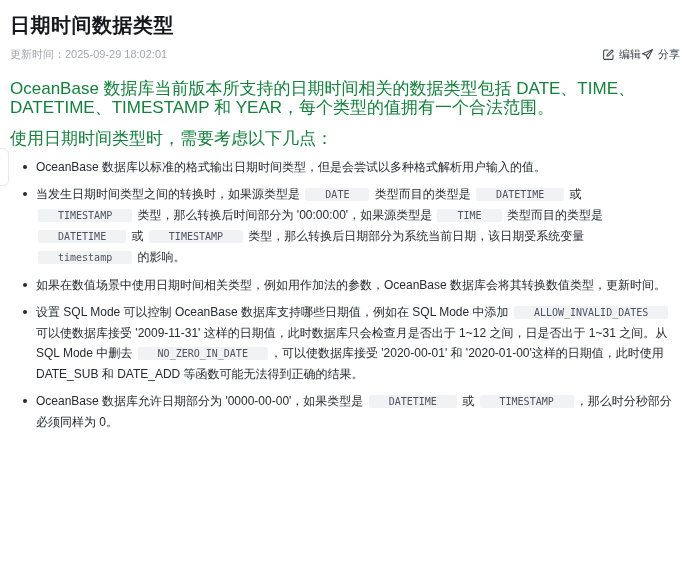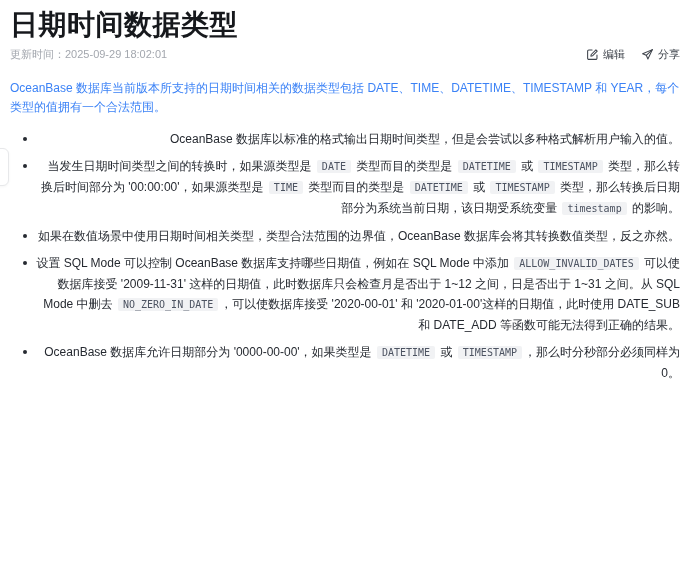--- a/index.html
+++ b/index.html
@@ -5,53 +5,53 @@
   * { margin: 0; padding: 0; box-sizing: border-box; }
   html, body { background: #ffffff; }
   body {
     width: 690px; height: 562px; overflow: hidden; position: relative;
     font-family: "Liberation Sans", "DejaVu Sans", sans-serif;
     color: #23272e;
   }
   .page { padding: 12px 10px 0 10px; }
 
   h1.doc-title {
-    font-size: 28px; font-weight: 700; color: #16181c;
+    font-size: 20px; font-weight: 700; color: #16181c;
     line-height: 26px; margin-bottom: 9px; letter-spacing: 0.5px;
   }
 
   .meta-row {
     display: flex; justify-content: space-between; align-items: center;
     margin-bottom: 17px;
   }
   .meta { font-size: 11px; color: #a3a7ae; }
-  .actions { display: flex; align-items: center; gap: 16px; }
+  .actions { display: flex; align-items: center; }
   .action {
     display: inline-flex; align-items: center; gap: 4px;
     font-size: 11px; color: #3f444c; cursor: pointer;
   }
   .action svg { display: block; }
 
-  p.para { font-size: 12px; line-height: 19px; color: #3b82f6; margin-bottom: 12px; }
+  p.para { font-size: 17px; line-height: 19px; color: #15803d; margin-bottom: 12px; }
   p.lead { margin-bottom: 9px; }
 
   ul.bullets { list-style: none; margin: 0 0 13px 0; }
   ul.bullets li {
     position: relative; padding-left: 26px; margin-bottom: 7px;
-    font-size: 12px; line-height: 20px; color: #262a31; text-align: right;
+    font-size: 12px; line-height: 20px; color: #262a31;
   }
   ul.bullets li::before {
     content: ""; position: absolute; left: 13px; top: 8px;
     width: 4px; height: 4px; border-radius: 50%; background: #262a31;
   }
 
   code.icode {
     font-family: "DejaVu Sans Mono", "Liberation Mono", monospace;
     font-size: 10px; color: #4c5361; background: #f1f2f4;
-    border-radius: 2px; padding: 1px 5px; margin: 0 2px; white-space: nowrap;
+    border-radius: 2px; padding: 1px 20px; margin: 0 2px; white-space: nowrap;
   }
 
   .side-widget {
     position: absolute; left: -11px; top: 148px; width: 20px; height: 38px;
     background: #fff; border: 1px solid #e7e8ea; border-radius: 6px;
     box-shadow: 0 1px 3px rgba(0,0,0,0.04);
   }
 </style>
 </head>
 <body>
@@ -79,24 +79,25 @@
               <path d="M6.5 9l7.5-7"></path>
             </svg>
           </span>
         <span>分享</span>
       </span>
     </div>
   </div>
 
   <p class="para">OceanBase 数据库当前版本所支持的日期时间相关的数据类型包括 DATE、TIME、DATETIME、TIMESTAMP 和 YEAR，每个类型的值拥有一个合法范围。</p>
 
+  <p class="para lead">使用日期时间类型时，需要考虑以下几点：</p>
 
   <ul class="bullets" id="bullet-list">
       <li>OceanBase 数据库以标准的格式输出日期时间类型，但是会尝试以多种格式解析用户输入的值。</li>
       <li>当发生日期时间类型之间的转换时，如果源类型是 <code class="icode">DATE</code> 类型而目的类型是 <code class="icode">DATETIME</code> 或 <code class="icode">TIMESTAMP</code> 类型，那么转换后时间部分为 '00:00:00'，如果源类型是 <code class="icode">TIME</code> 类型而目的类型是 <code class="icode">DATETIME</code> 或 <code class="icode">TIMESTAMP</code> 类型，那么转换后日期部分为系统当前日期，该日期受系统变量 <code class="icode">timestamp</code> 的影响。</li>
-      <li>如果在数值场景中使用日期时间相关类型，类型合法范围的边界值，OceanBase 数据库会将其转换数值类型，反之亦然。</li>
+      <li>如果在数值场景中使用日期时间相关类型，例如用作加法的参数，OceanBase 数据库会将其转换数值类型，更新时间。</li>
       <li>设置 SQL Mode 可以控制 OceanBase 数据库支持哪些日期值，例如在 SQL Mode 中添加 <code class="icode">ALLOW_INVALID_DATES</code> 可以使数据库接受 '2009-11-31' 这样的日期值，此时数据库只会检查月是否出于 1~12 之间，日是否出于 1~31 之间。从 SQL Mode 中删去 <code class="icode">NO_ZERO_IN_DATE</code>，可以使数据库接受 '2020-00-01' 和 '2020-01-00'这样的日期值，此时使用 DATE_SUB 和 DATE_ADD 等函数可能无法得到正确的结果。</li>
       <li>OceanBase 数据库允许日期部分为 '0000-00-00'，如果类型是 <code class="icode">DATETIME</code> 或 <code class="icode">TIMESTAMP</code>，那么时分秒部分必须同样为 0。</li>
     </ul>
 
 </div>
 
 <div class="side-widget"></div>
 
 </body></html>

